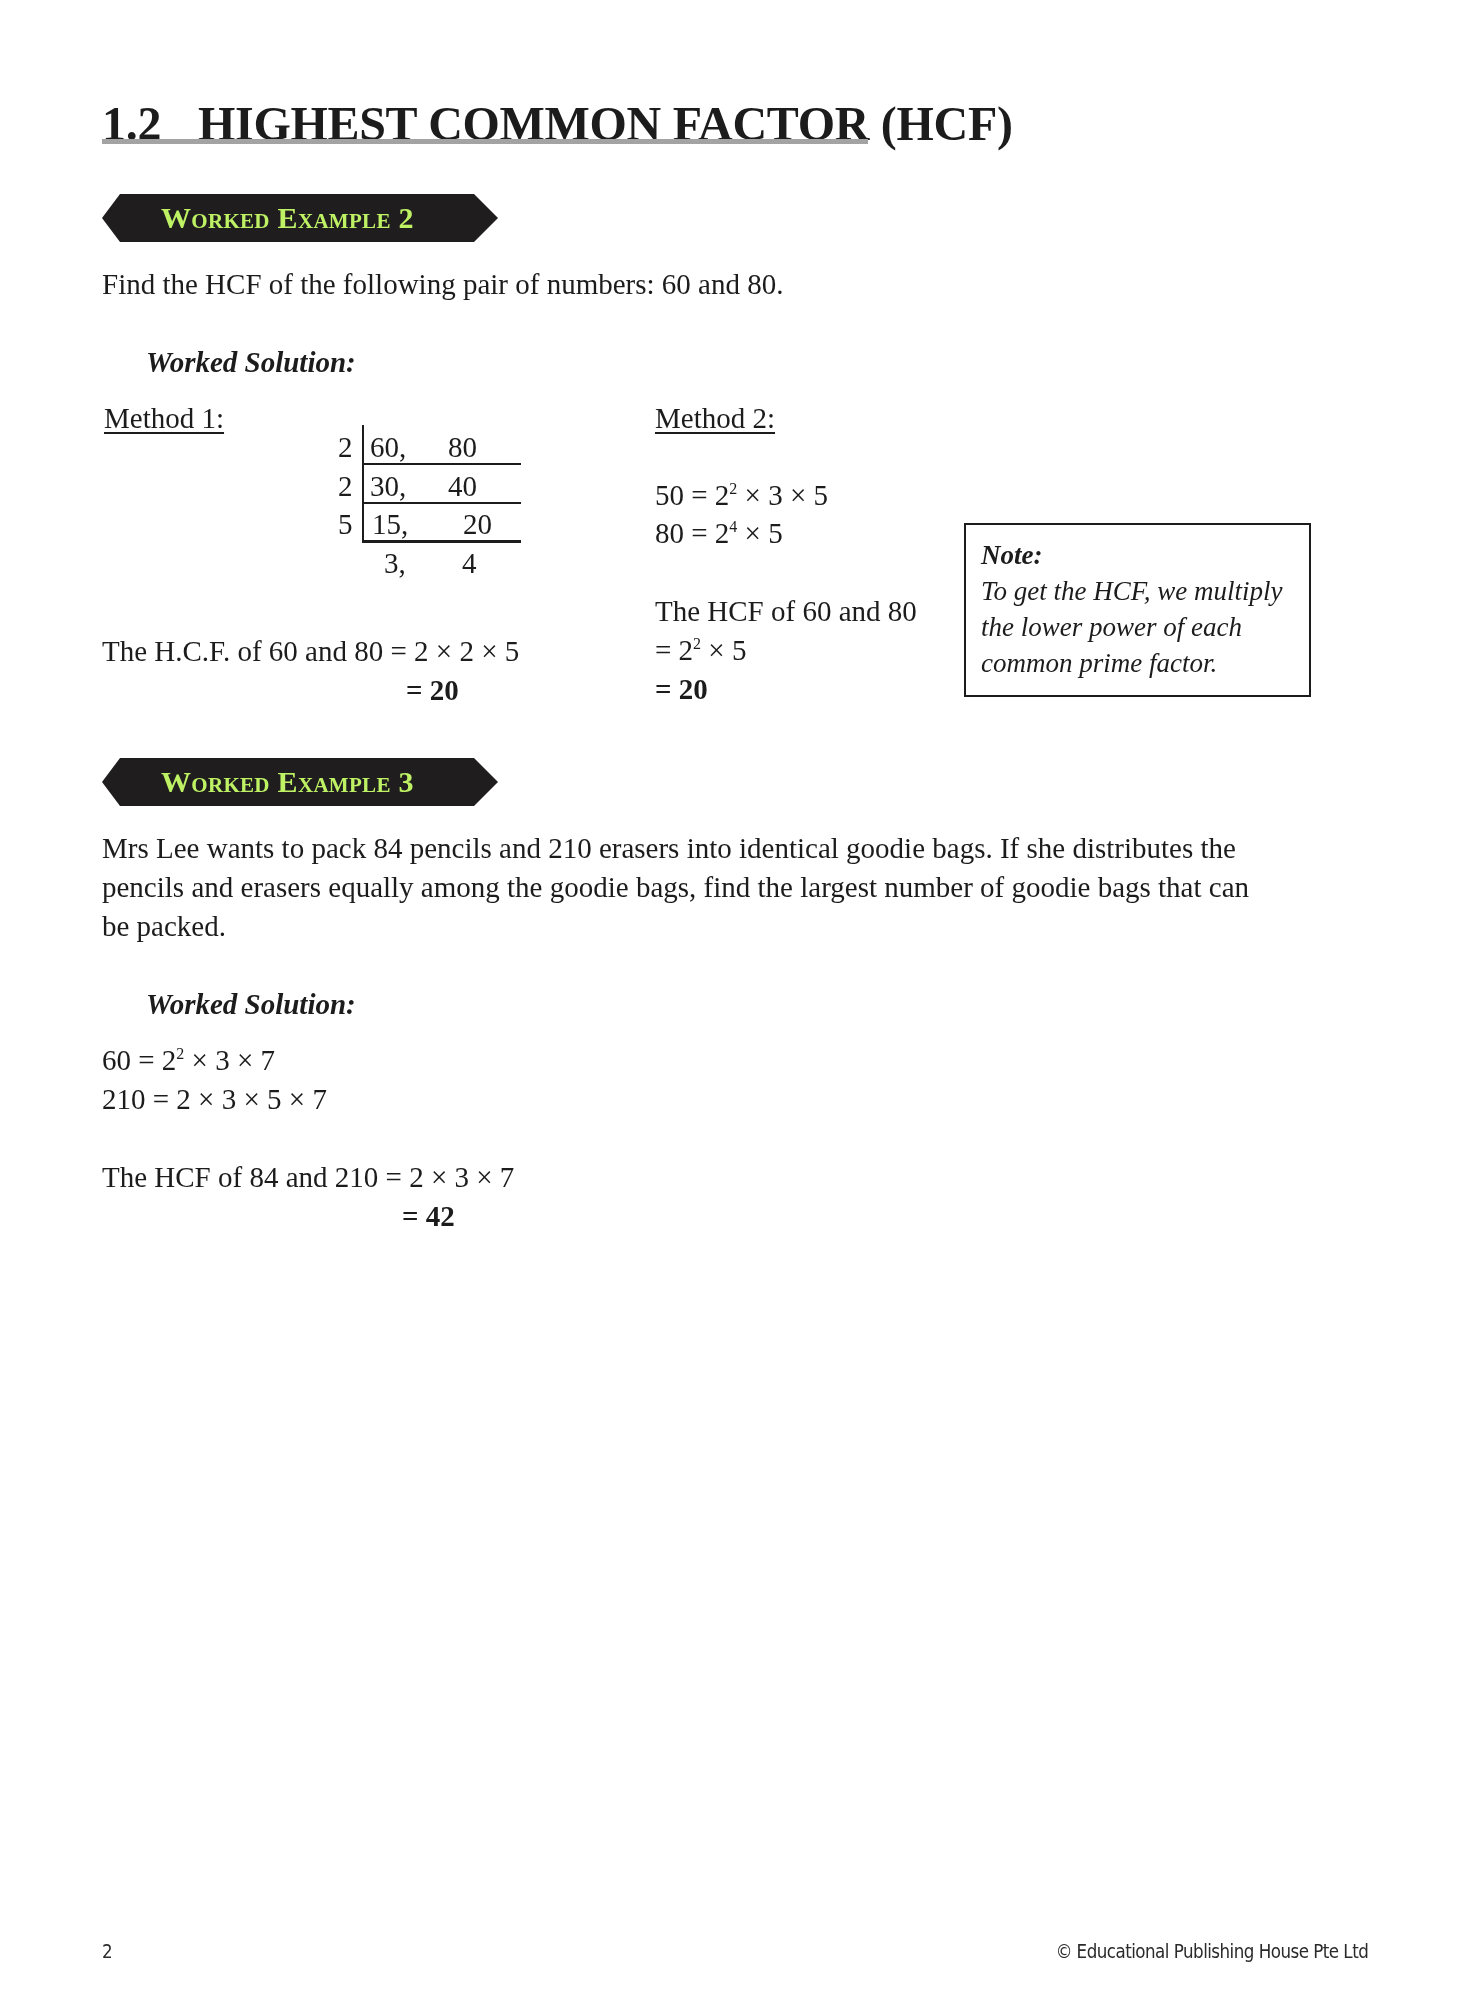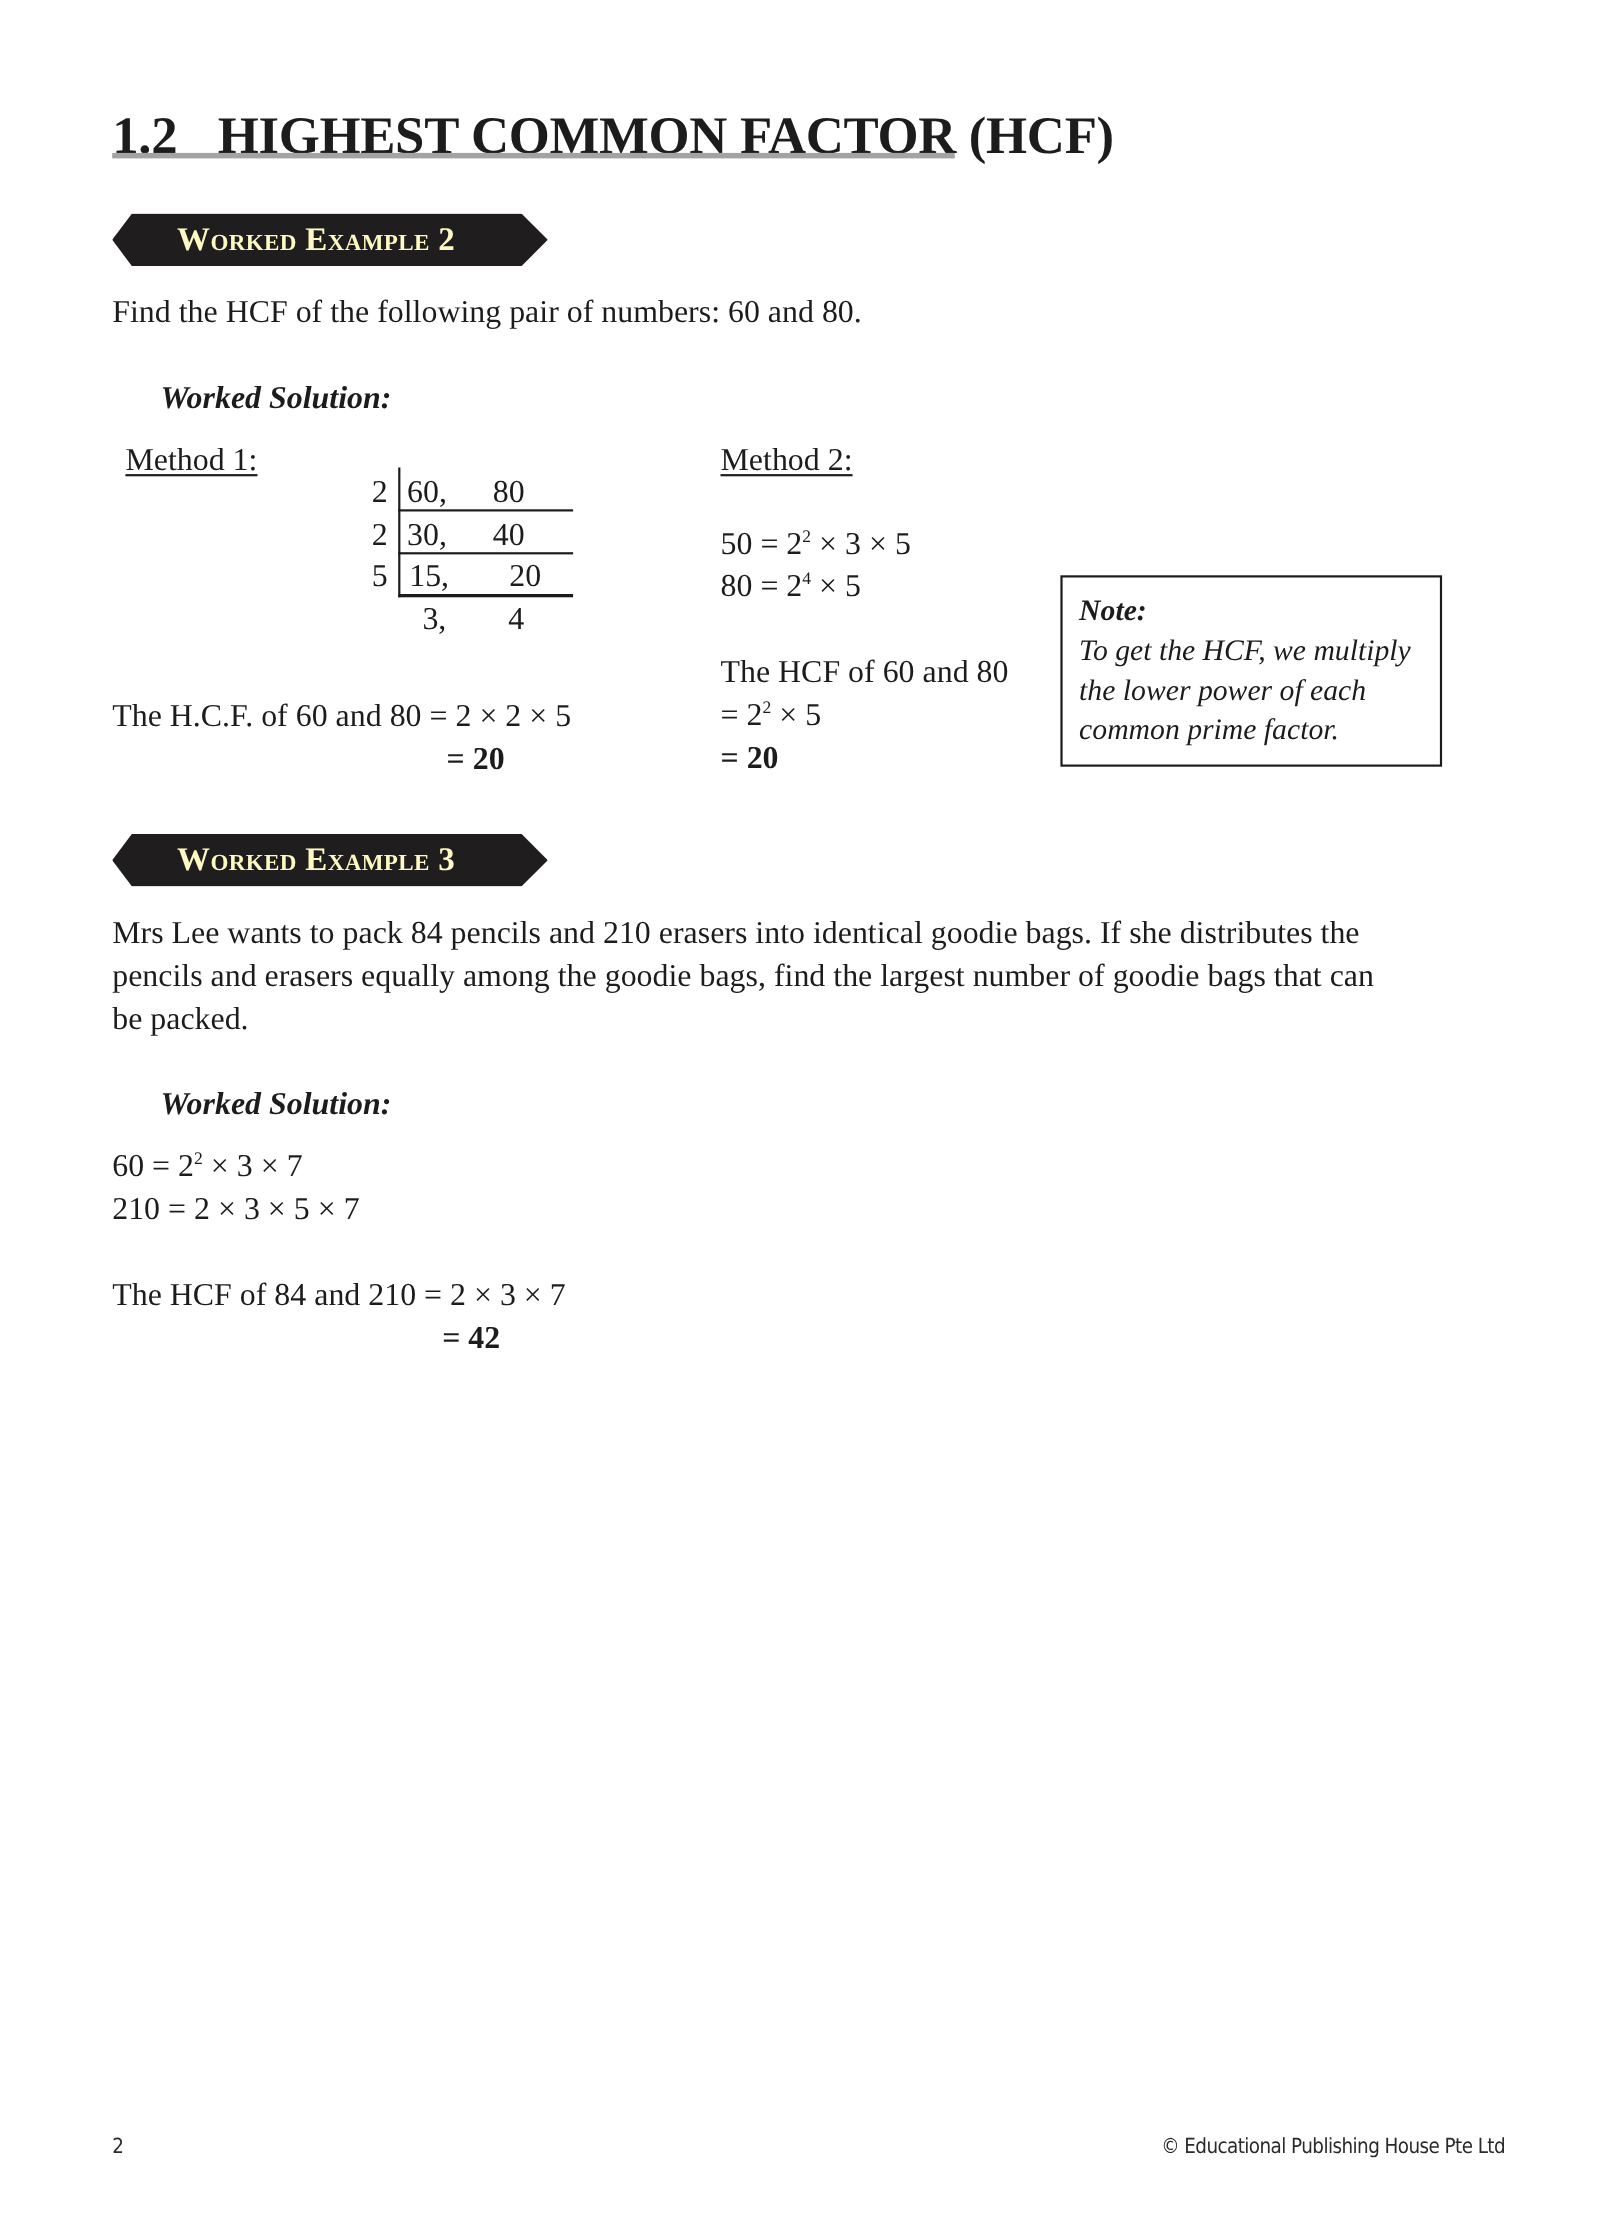--- a/index.html
+++ b/index.html
@@ -5,21 +5,21 @@
   html, body { margin: 0; padding: 0; background: #ffffff; }
   body { width: 1465px; height: 2016px; position: relative; overflow: hidden;
          font-family: "Liberation Serif", "DejaVu Serif", serif; color: #1c1c1c; }
   .abs { position: absolute; white-space: nowrap; }
   .txt { font-size: 29px; line-height: 38px; }
   .title { left: 102px; top: 96px; font-size: 48px; font-weight: bold; letter-spacing: -0.3px; }
   .title .num { display: inline-block; width: 96px; }
   .title-rule { left: 102px; top: 139px; width: 766px; height: 5px; background: #a3a3a3; }
   .banner { height: 48px; width: 396px; background: #1f1d1e;
             clip-path: polygon(18px 0, 372px 0, 396px 50%, 372px 100%, 18px 100%, 0 50%); }
-  .banner-label { position: absolute; left: 59px; top: 7px; color: #fef9c3; font-weight: bold;
+  .banner-label { position: absolute; left: 59px; top: 7px; color: #bef264; font-weight: bold;
                   font-size: 30px; line-height: 34px; font-variant: small-caps; letter-spacing: 0.3px; }
   .bi { font-style: italic; font-weight: bold; margin-left: 44px; }
   .ul { text-decoration: underline; text-underline-offset: 4px; text-decoration-thickness: 1.5px; }
   .bold { font-weight: bold; }
   sup { font-size: 16px; line-height: 0; vertical-align: 11px; }
   .div-v { left: 362px; top: 425px; width: 2px; height: 118px; background: #1c1c1c; }
   .div-h { left: 362px; width: 159px; height: 2px; background: #1c1c1c; }
   .note-box { left: 964px; top: 523px; width: 343px; height: 170px; border: 2px solid #1c1c1c; }
   .note-box .t { position: absolute; left: 15px; font-size: 27px; line-height: 36px; font-style: italic; }
   .footer { font-family: "DejaVu Sans", "Liberation Sans", sans-serif; font-size: 19px; color: #2a2a2a;
@@ -35,21 +35,21 @@
 <div class="abs title-rule"></div>
 
 <div class="abs banner" style="left:102px; top:194px;">
   <span class="banner-label">Worked Example 2</span>
 </div>
 
 <div class="abs txt" style="left:102px; top:265px;">Find the HCF of the following pair of numbers: 60 and 80.</div>
 
 <div class="abs txt bi" style="left:102px; top:343px;">Worked Solution:</div>
 
-<div class="abs txt ul" style="left:114px; top:399px;text-align:center;">Method 1:</div>
+<div class="abs txt ul" style="left:104px; top:399px;text-align:center;">Method 1:</div>
 
 <div class="abs div-v"></div>
 <div class="abs div-h" style="top:463px;"></div>
 <div class="abs div-h" style="top:502px;"></div>
 <div class="abs div-h" style="top:540px; height:3px;"></div>
 
 <div class="abs txt" style="left:338px; top:428px;">2</div>
 <div class="abs txt" style="left:370px; top:428px;">60,</div>
 <div class="abs txt" style="left:448px; top:428px;">80</div>
 

